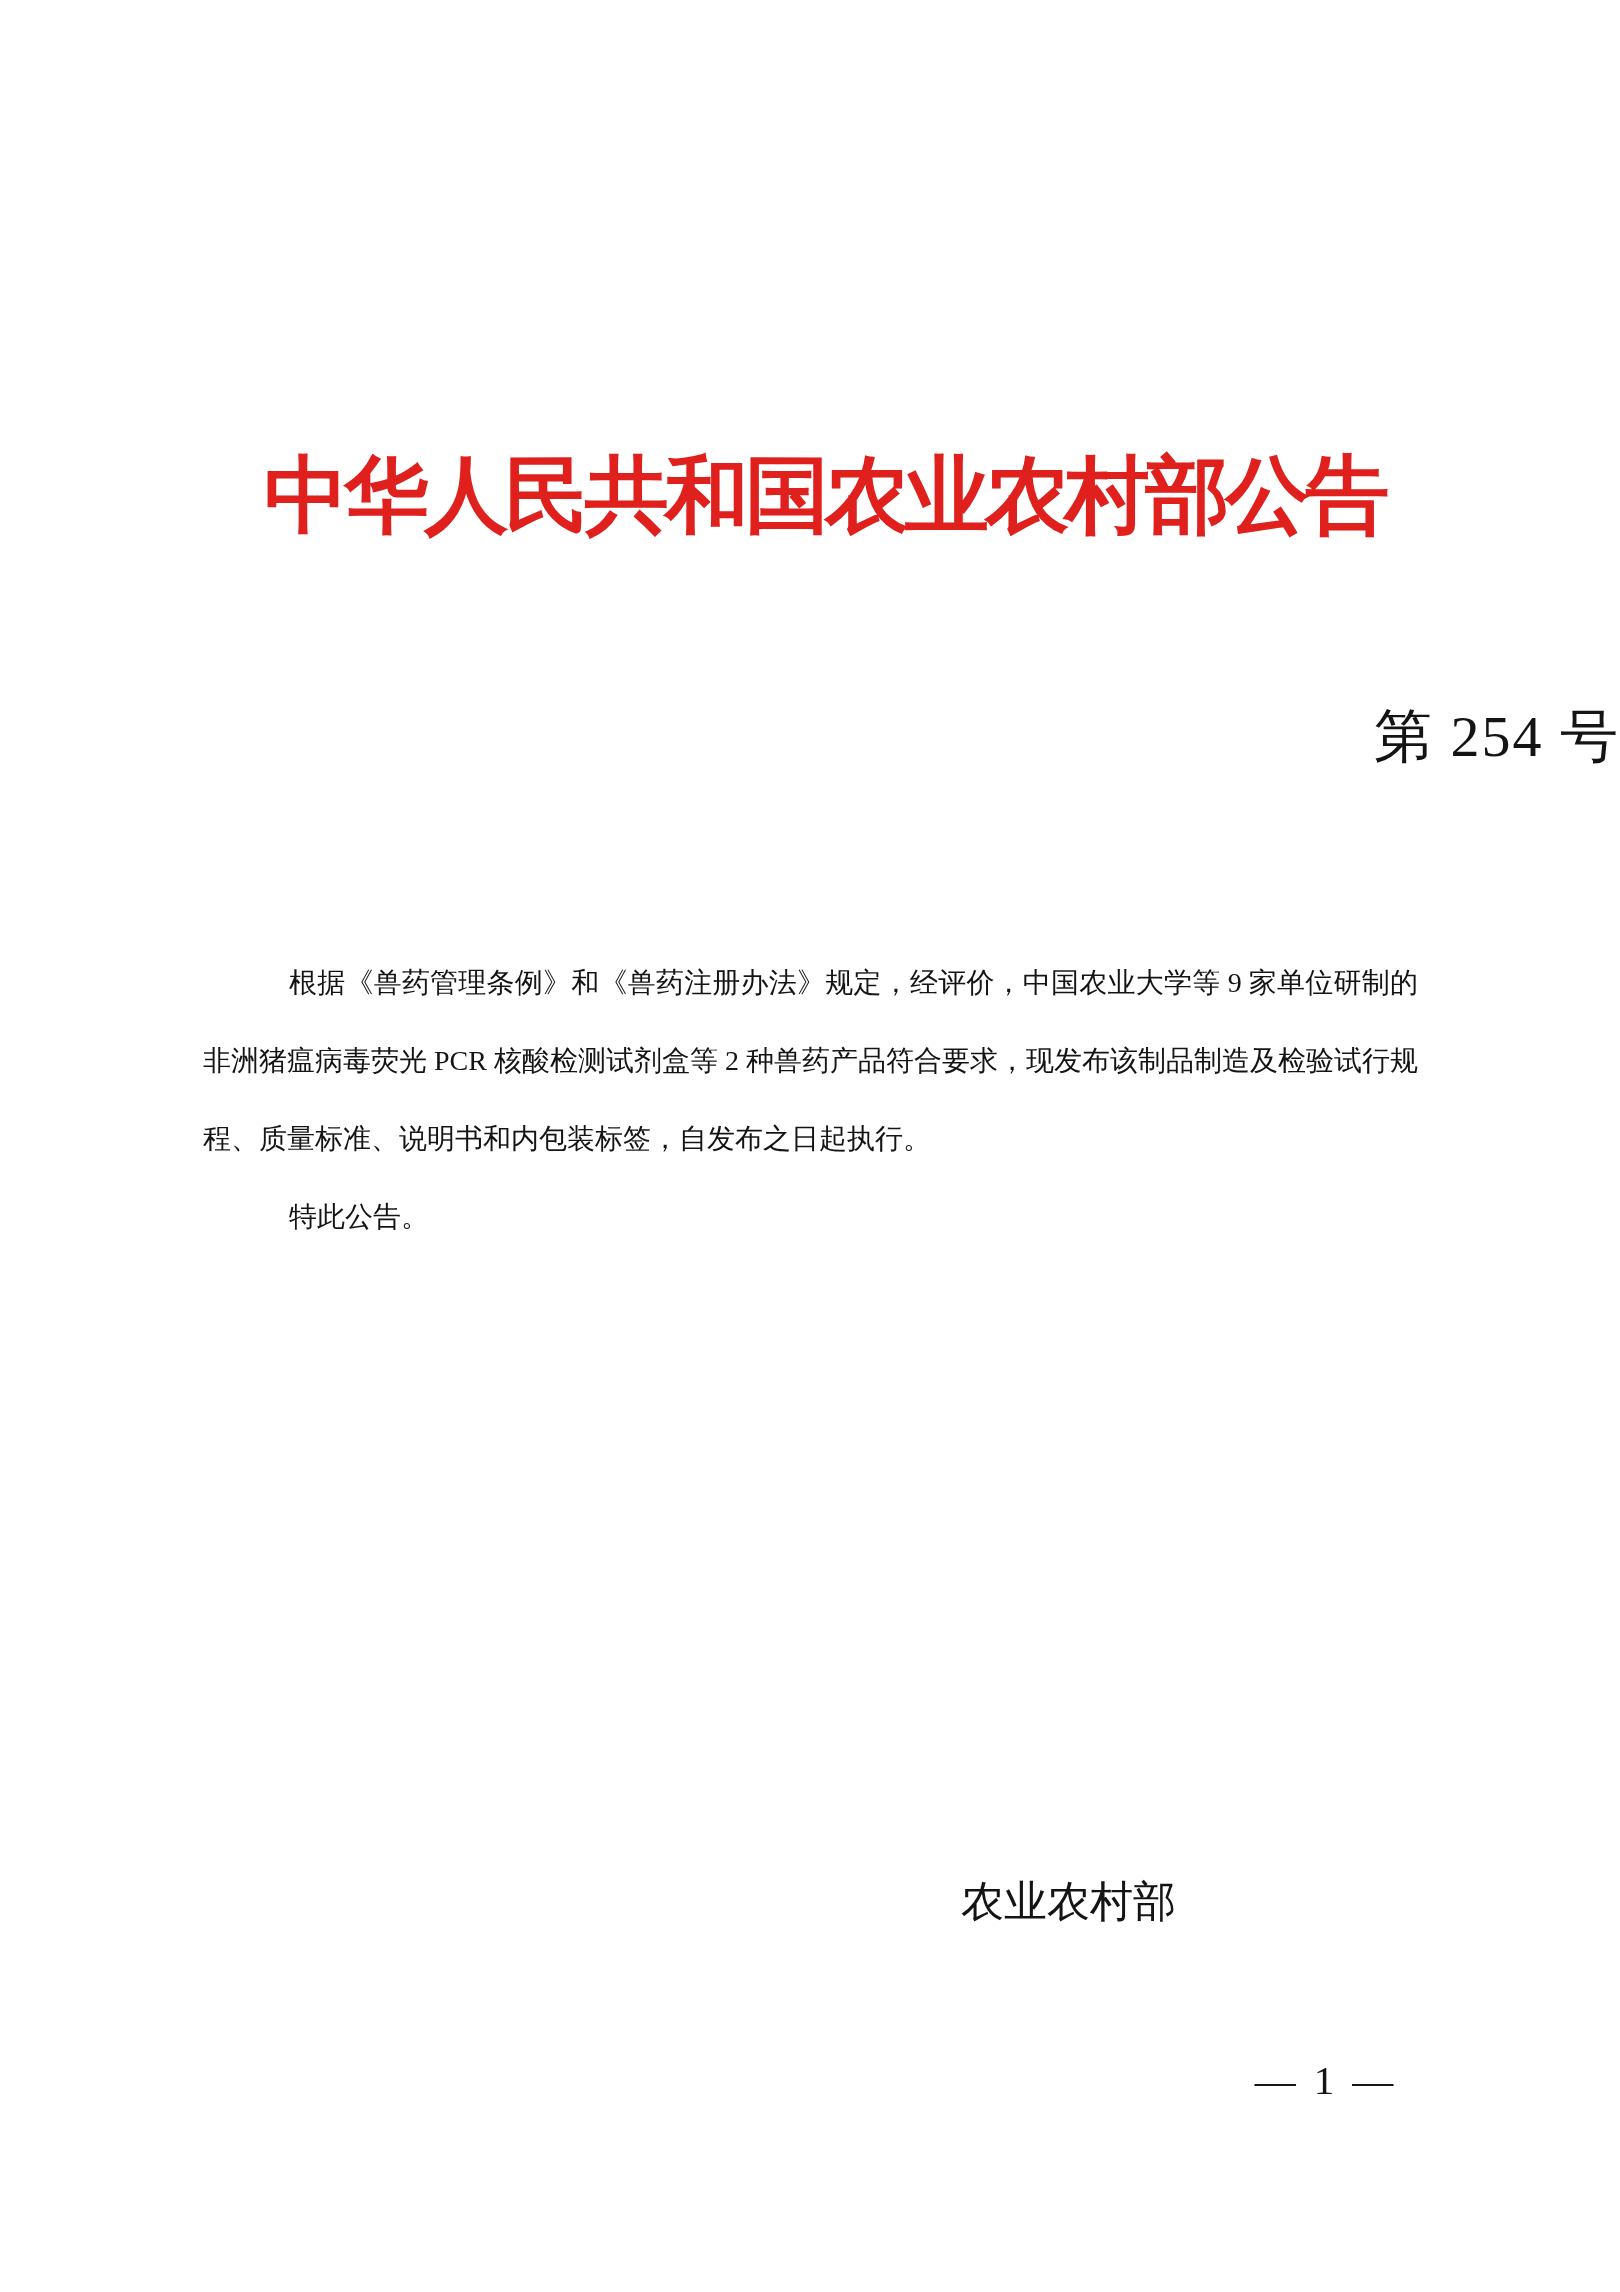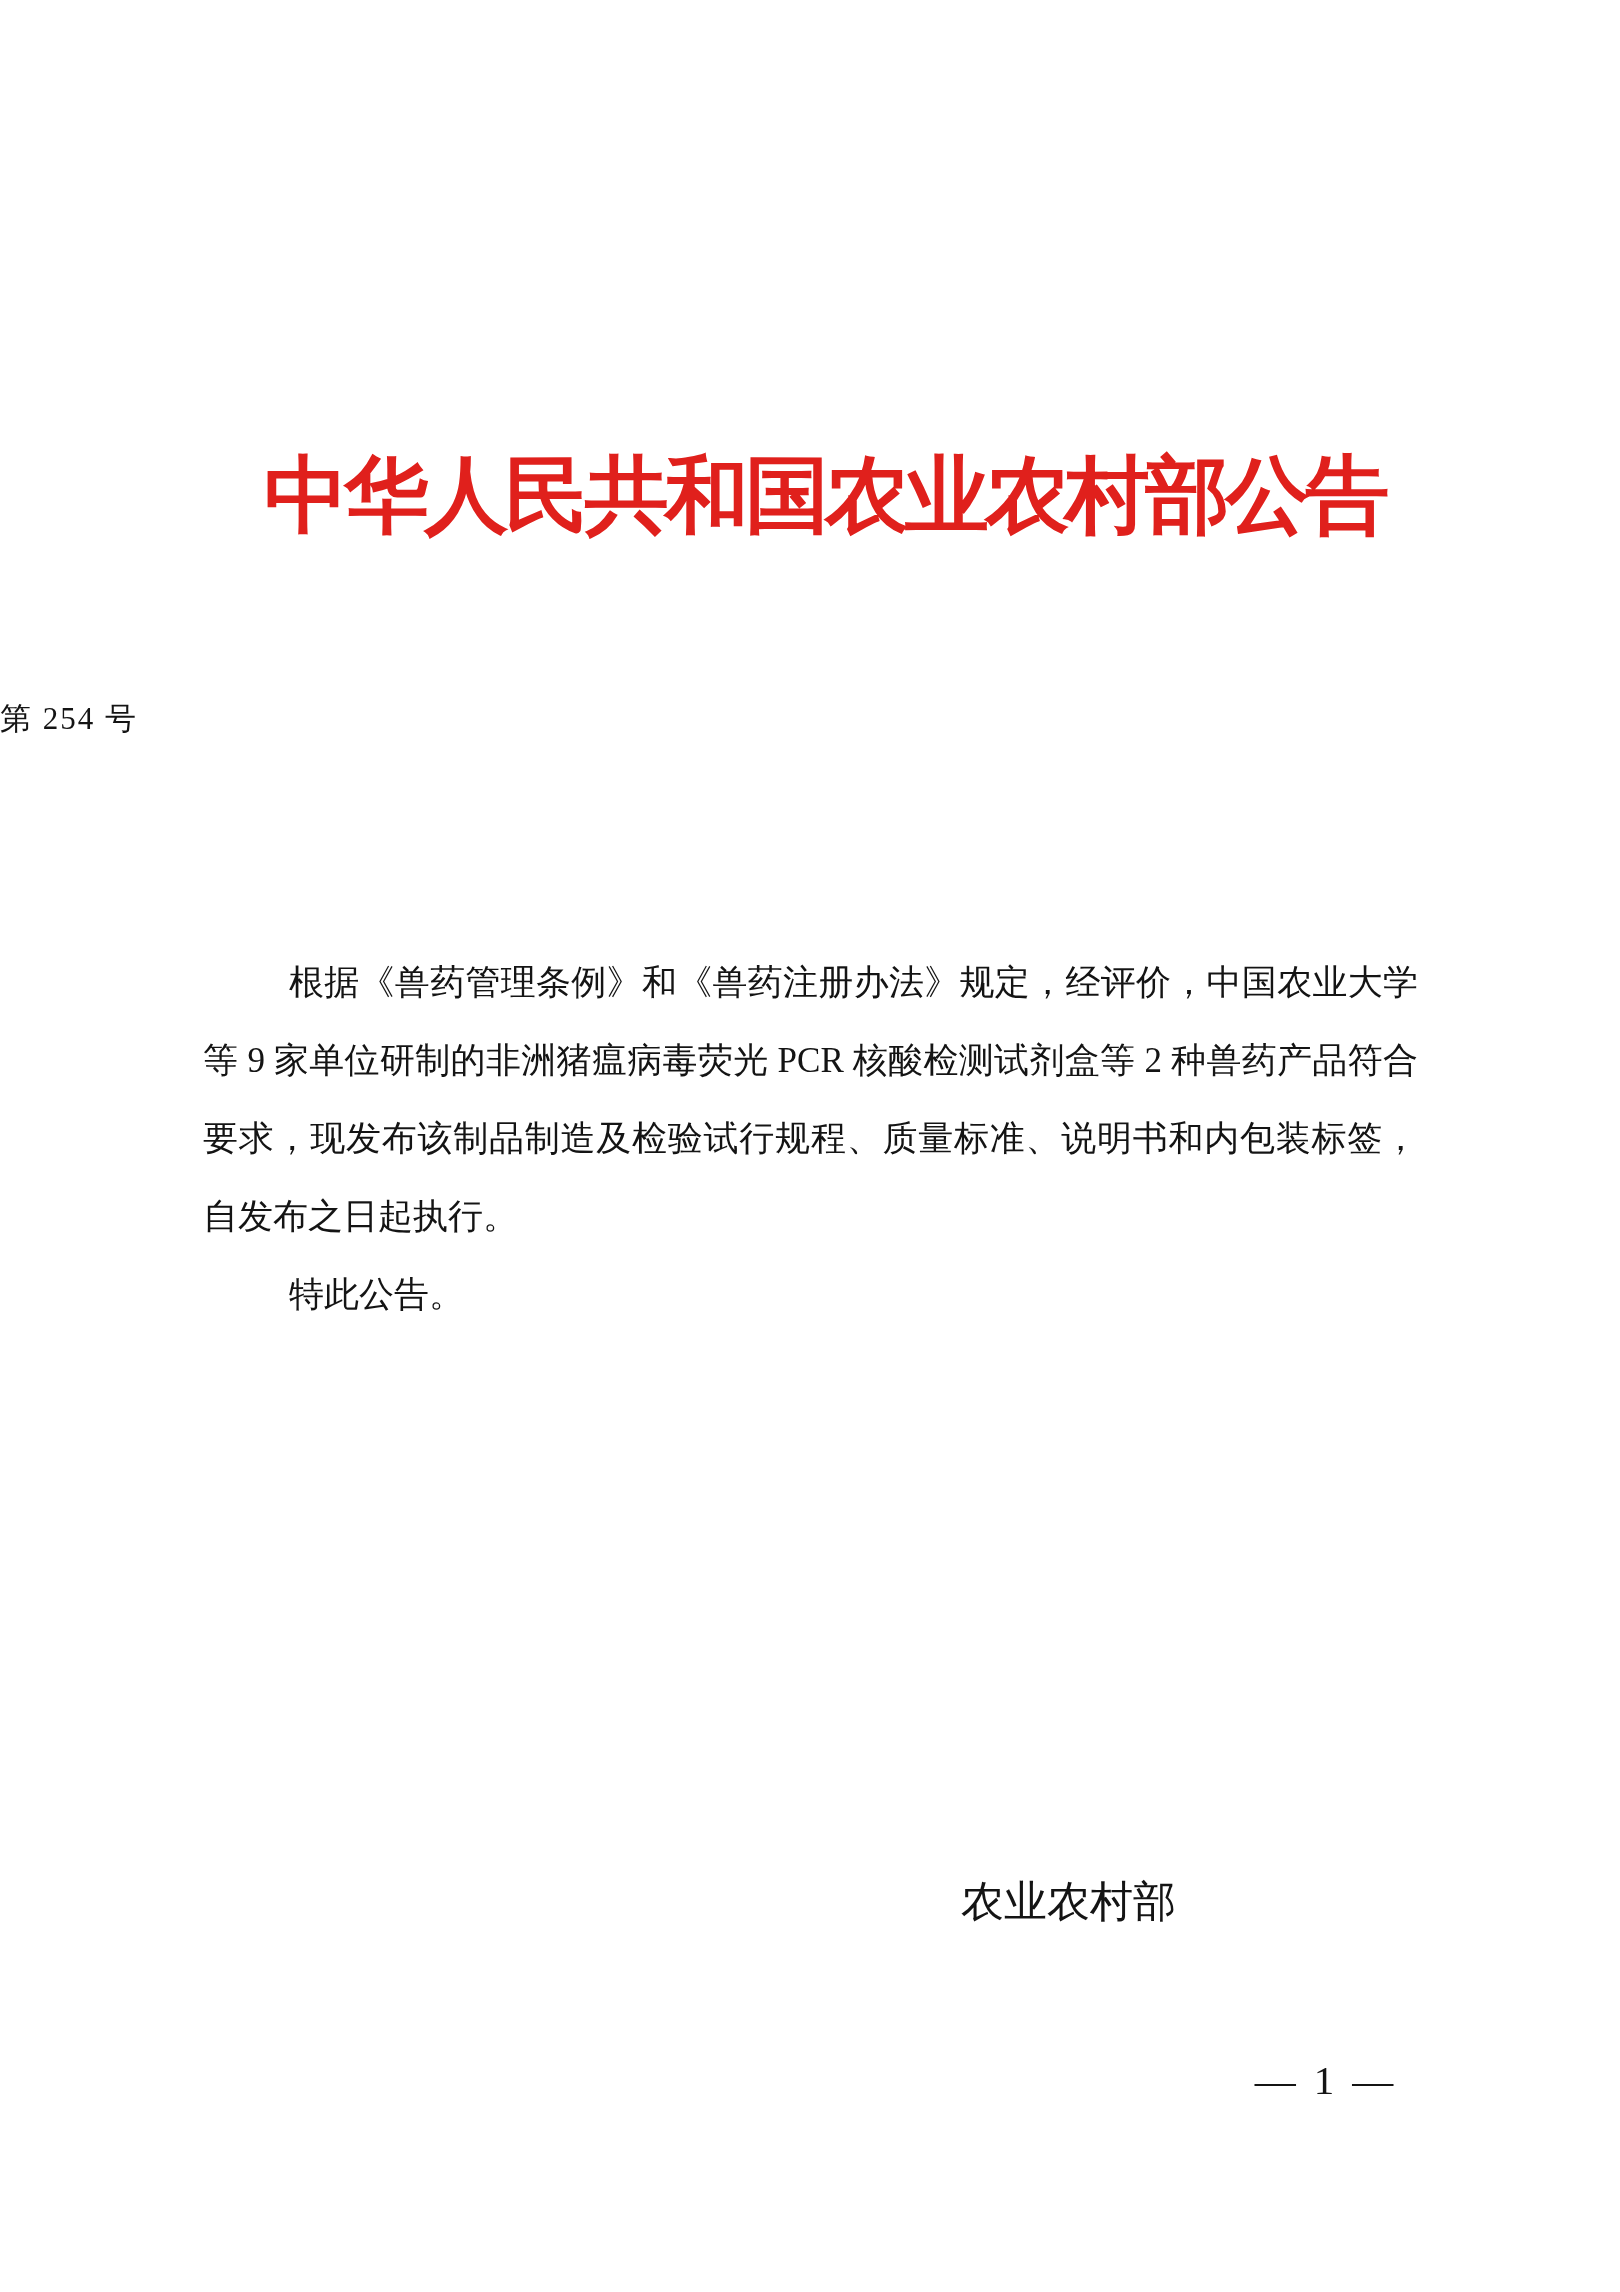--- a/index.html
+++ b/index.html
@@ -24,30 +24,30 @@
     font-weight: bold;
     letter-spacing: -3.9px;
     color: #e0201c;
     white-space: nowrap;
   }
   .doc-number {
     position: absolute;
     top: 698px;
     left: 0;
     width: 100%;
-    text-align: left;
-    font-size: 31px;
+    text-align: right;
+    font-size: 58px;
     letter-spacing: 2px;
   }
   .doc-body {
     position: absolute;
     top: 944px;
     left: 203px;
     width: 1215px;
-    font-size: 35px;
+    font-size: 28px;
     line-height: 78px;
     text-align: justify;
   }
   .doc-body p { text-indent: 86px; }
   .attachments {
     position: absolute;
     top: 1408px;
     left: 289px;
     display: flex;
     font-size: 43px;

